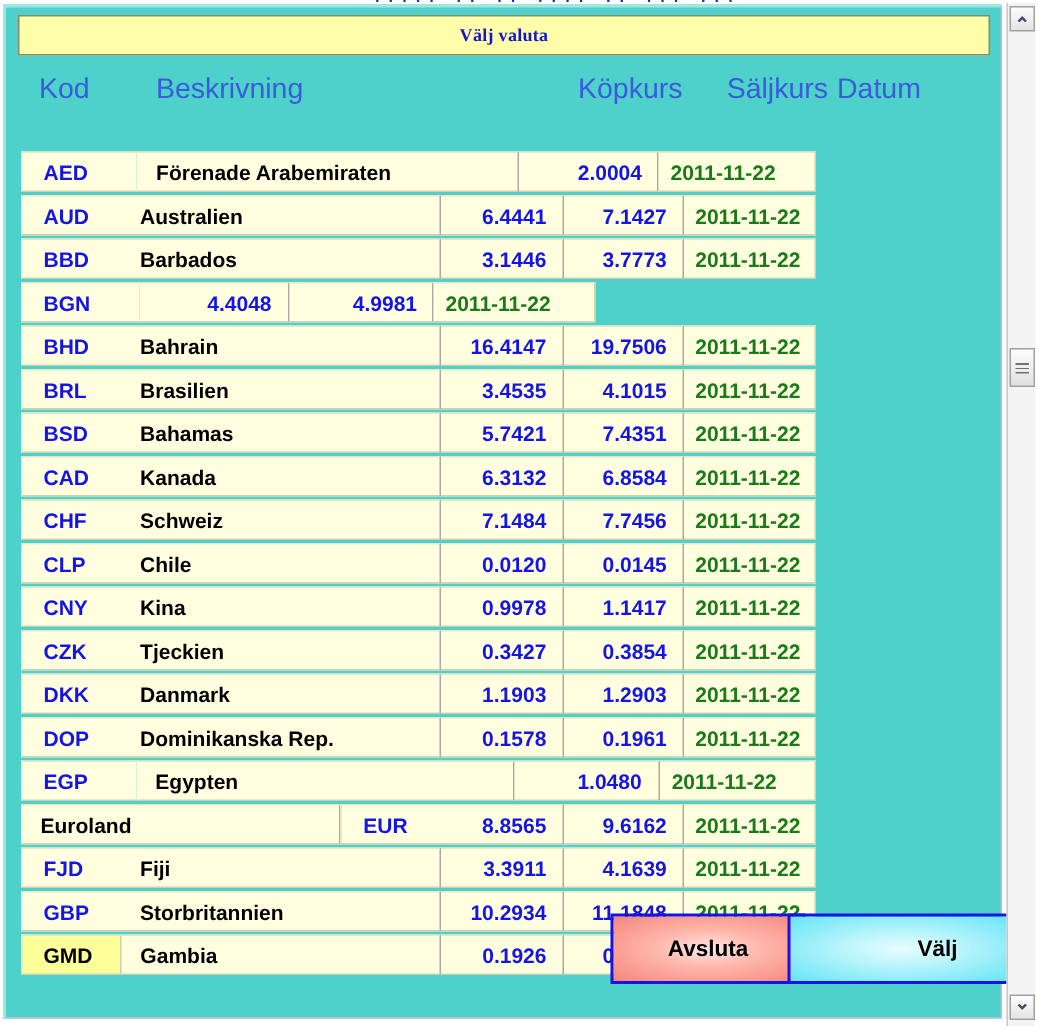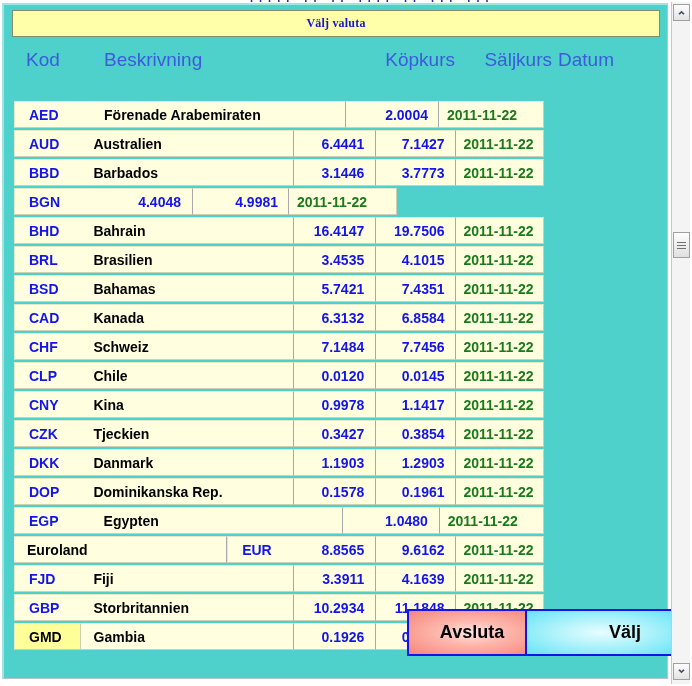--- a/index.html
+++ b/index.html
@@ -154,21 +154,21 @@
   #buttonbar {
     position: absolute;
     left: 8px; top: 601px;
     width: 648px; height: 52px;
   }
   .btn {
     position: absolute;
     top: 3px;
     height: 47px;
     border: 2px solid #1414e6;
-    font-size: 18px;
+    font-size: 15px;
     font-weight: bold;
     color: #000000;
     display: flex;
     align-items: center;
     justify-content: center;
     cursor: pointer;
     font-family: "Liberation Sans", sans-serif;
   }
   #btn-avsluta {
     left: 395px;

